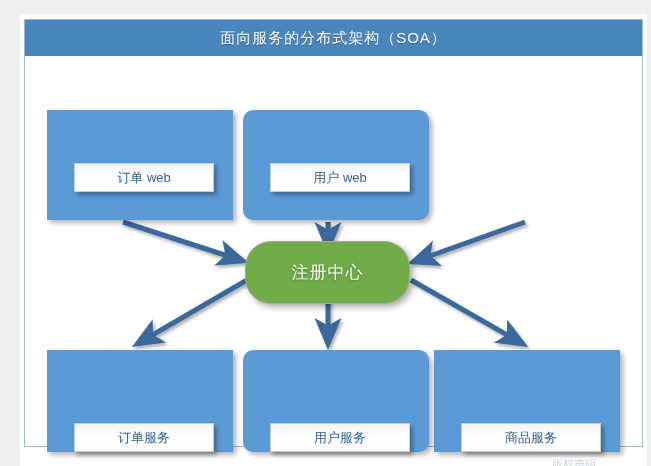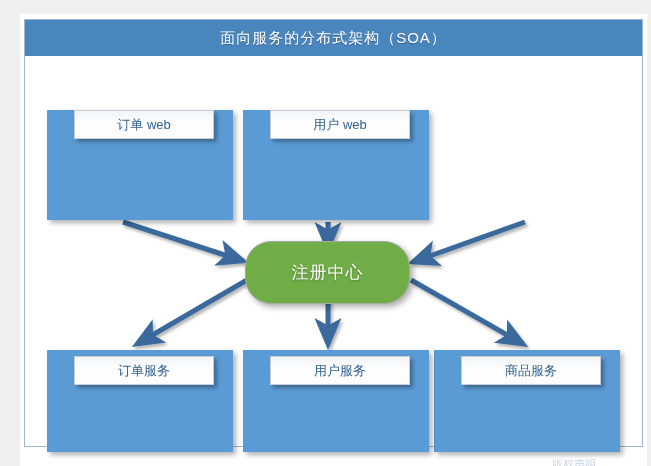--- a/index.html
+++ b/index.html
@@ -82,29 +82,29 @@
     height: 392px;
     pointer-events: none;
   }
 
   
   .node-box {
     position: absolute;
     background: #5b9bd5;
     box-shadow: 3px 3px 5px rgba(0,0,0,0.30);
     display: flex;
-    align-items: flex-start;
+    align-items: flex-end;
     justify-content: center;
     box-sizing: border-box;
     padding-left: 8px;
   }
   .node-box.top  { top: 54px;  height: 110px; width: 186px; }
   .node-box.bottom { top: 294px; height: 102px; width: 186px; }
   .col-1 { left: 22px; }
-  .col-2 { left: 218px; }
+  .col-2 { left: 218px; border-radius: 10px; }
   .col-3 { left: 409px; }
 
   
   .label-plate {
     width: 140px;
     height: 29px;
     background: linear-gradient(to bottom, #f2f3f5 0%, #ffffff 48%, #fcfcfd 100%);
     border: 1px solid #c6cdd6;
     box-shadow: 3px 3px 4px rgba(0,0,0,0.32);
     display: flex;

